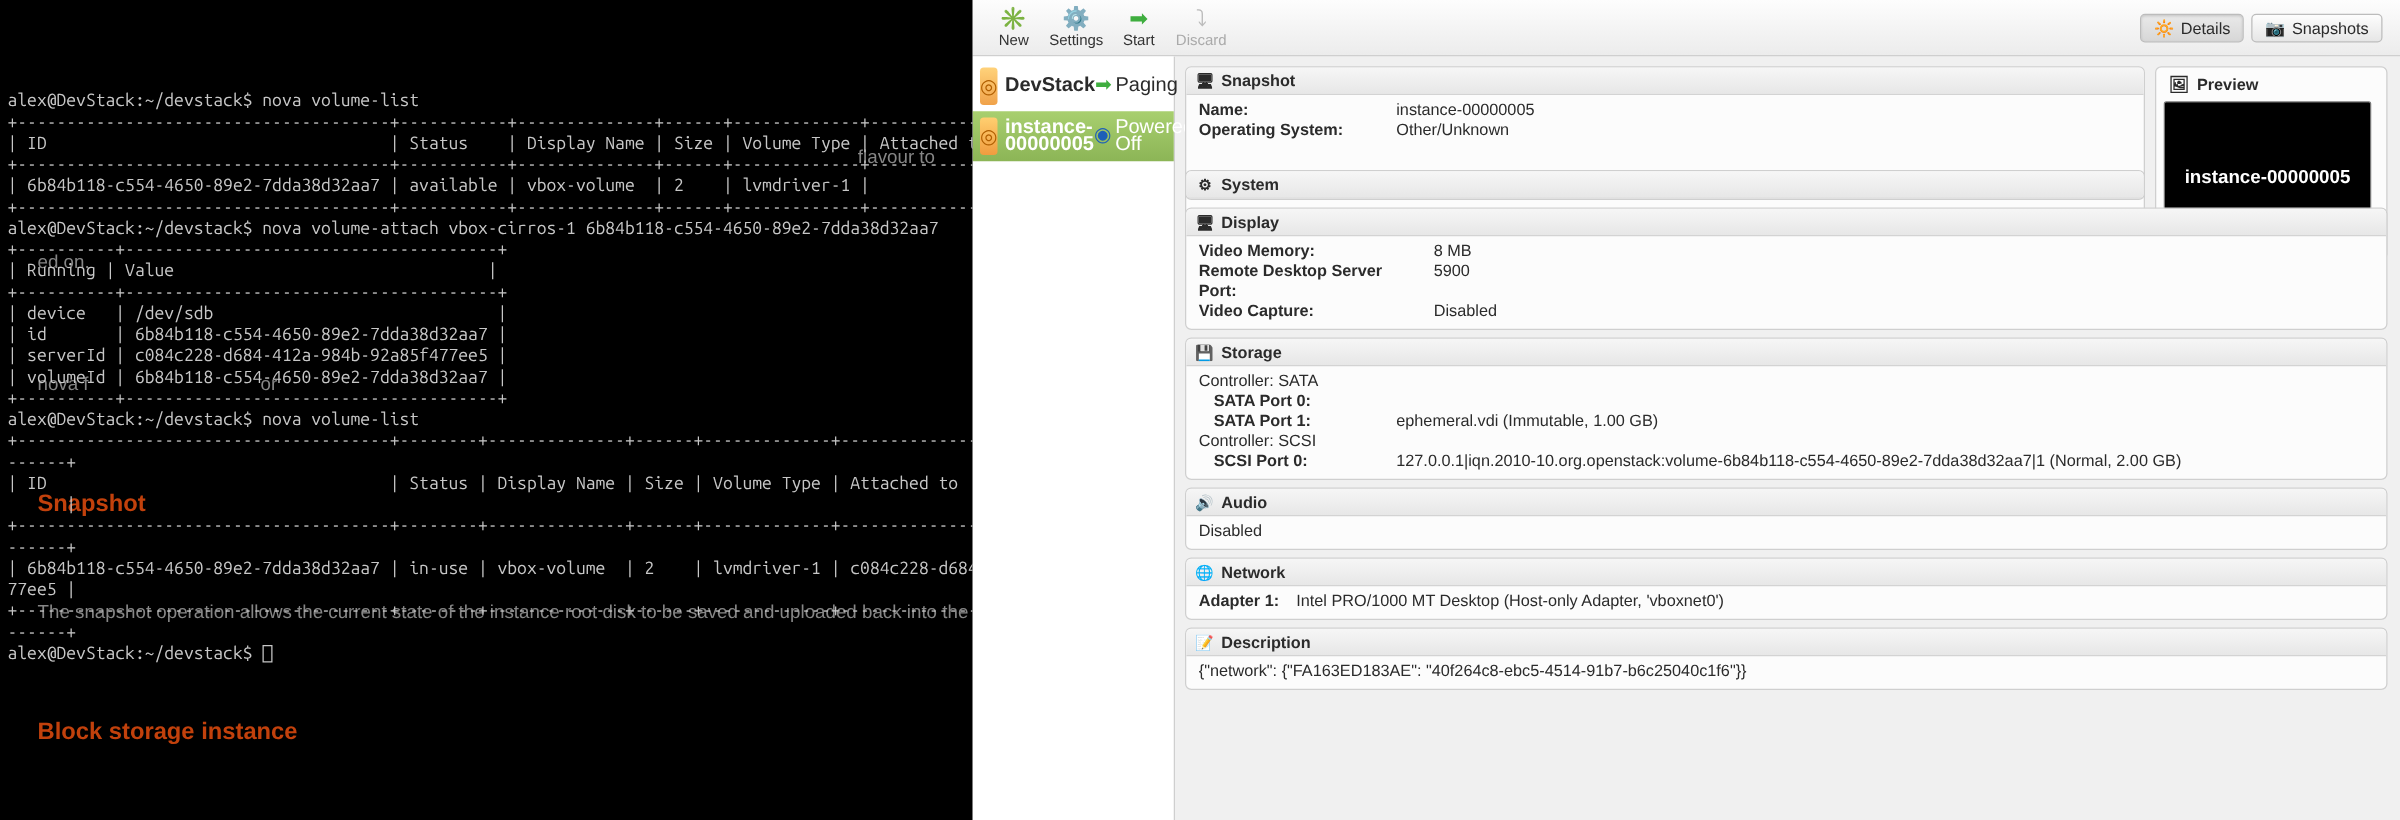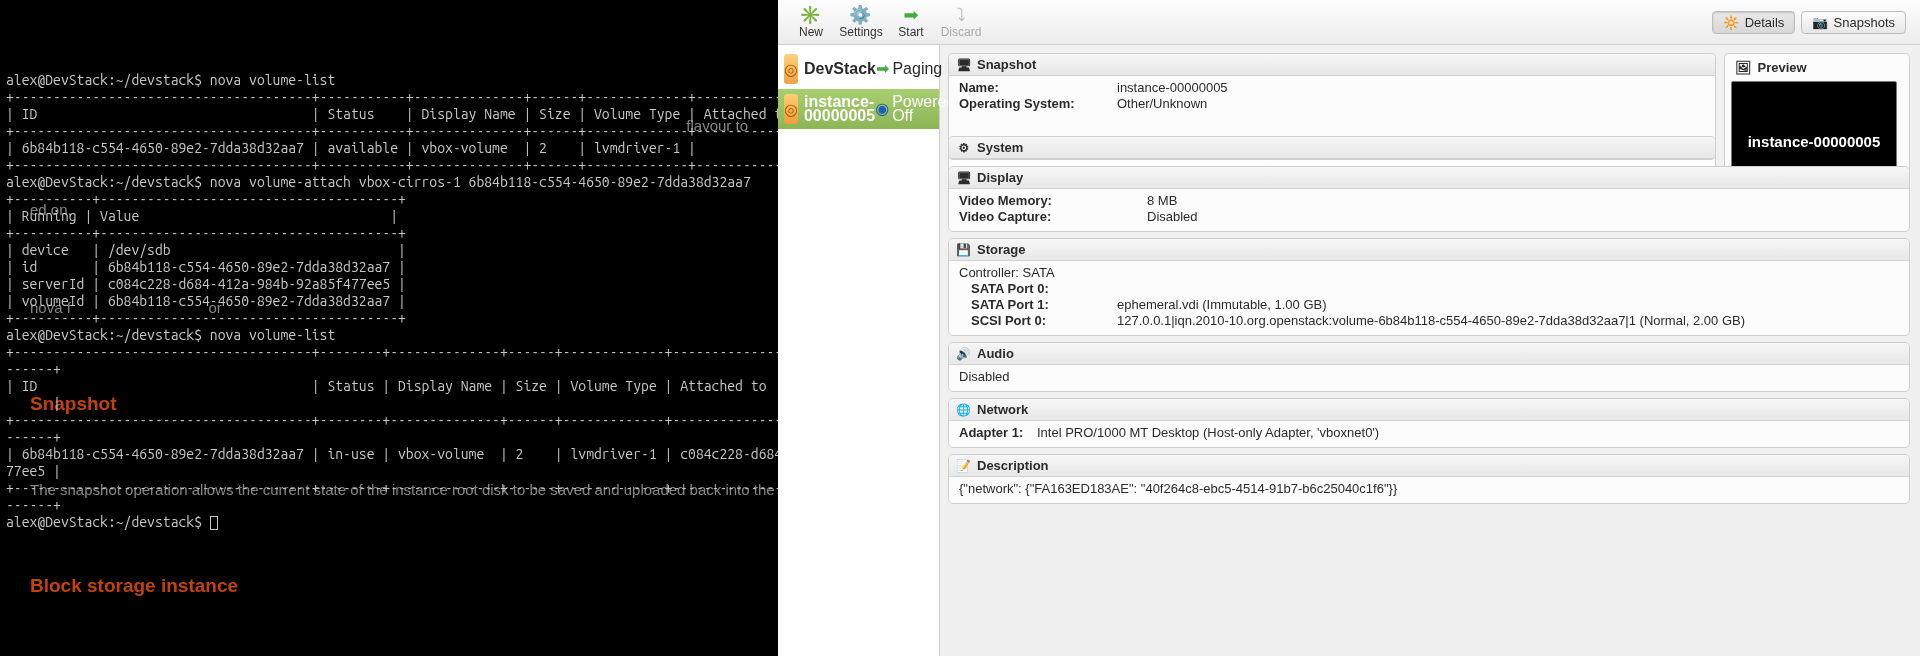--- a/index.html
+++ b/index.html
@@ -200,40 +200,45 @@
           <div class="section-hd">
               <span class="sicon">🖥</span>
               <span>Display</span>
             </div>
           <div class="section-body">
             <div class="kv">
                 <span class="k" style="width:180px">Video Memory:</span>
                 <span class="v">8 MB</span>
               </div>
             <div class="kv">
+                <span class="k" style="width:180px">Remote Desktop Server Port:</span>
+                <span class="v">5900</span>
+              </div>
+            <div class="kv">
                 <span class="k" style="width:180px">Video Capture:</span>
                 <span class="v">Disabled</span>
               </div>
           </div>
         </div>
 
         <div class="section">
           <div class="section-hd">
               <span class="sicon">💾</span>
               <span>Storage</span>
             </div>
           <div class="section-body">
             <div class="single">Controller: SATA</div>
             <div class="kv indent">
                 <span class="k">SATA Port 0:</span>
               </div>
             <div class="kv indent">
                 <span class="k">SATA Port 1:</span>
                 <span class="v">ephemeral.vdi (Immutable, 1.00 GB)</span>
               </div>
+            <div class="single">Controller: SCSI</div>
             <div class="kv indent">
                 <span class="k">SCSI Port 0:</span>
                 <span class="v">127.0.0.1|iqn.2010-10.org.openstack:volume-6b84b118-c554-4650-89e2-7dda38d32aa7|1 (Normal, 2.00 GB)</span>
               </div>
           </div>
         </div>
 
         <div class="section">
           <div class="section-hd">
               <span class="sicon">🔊</span>

